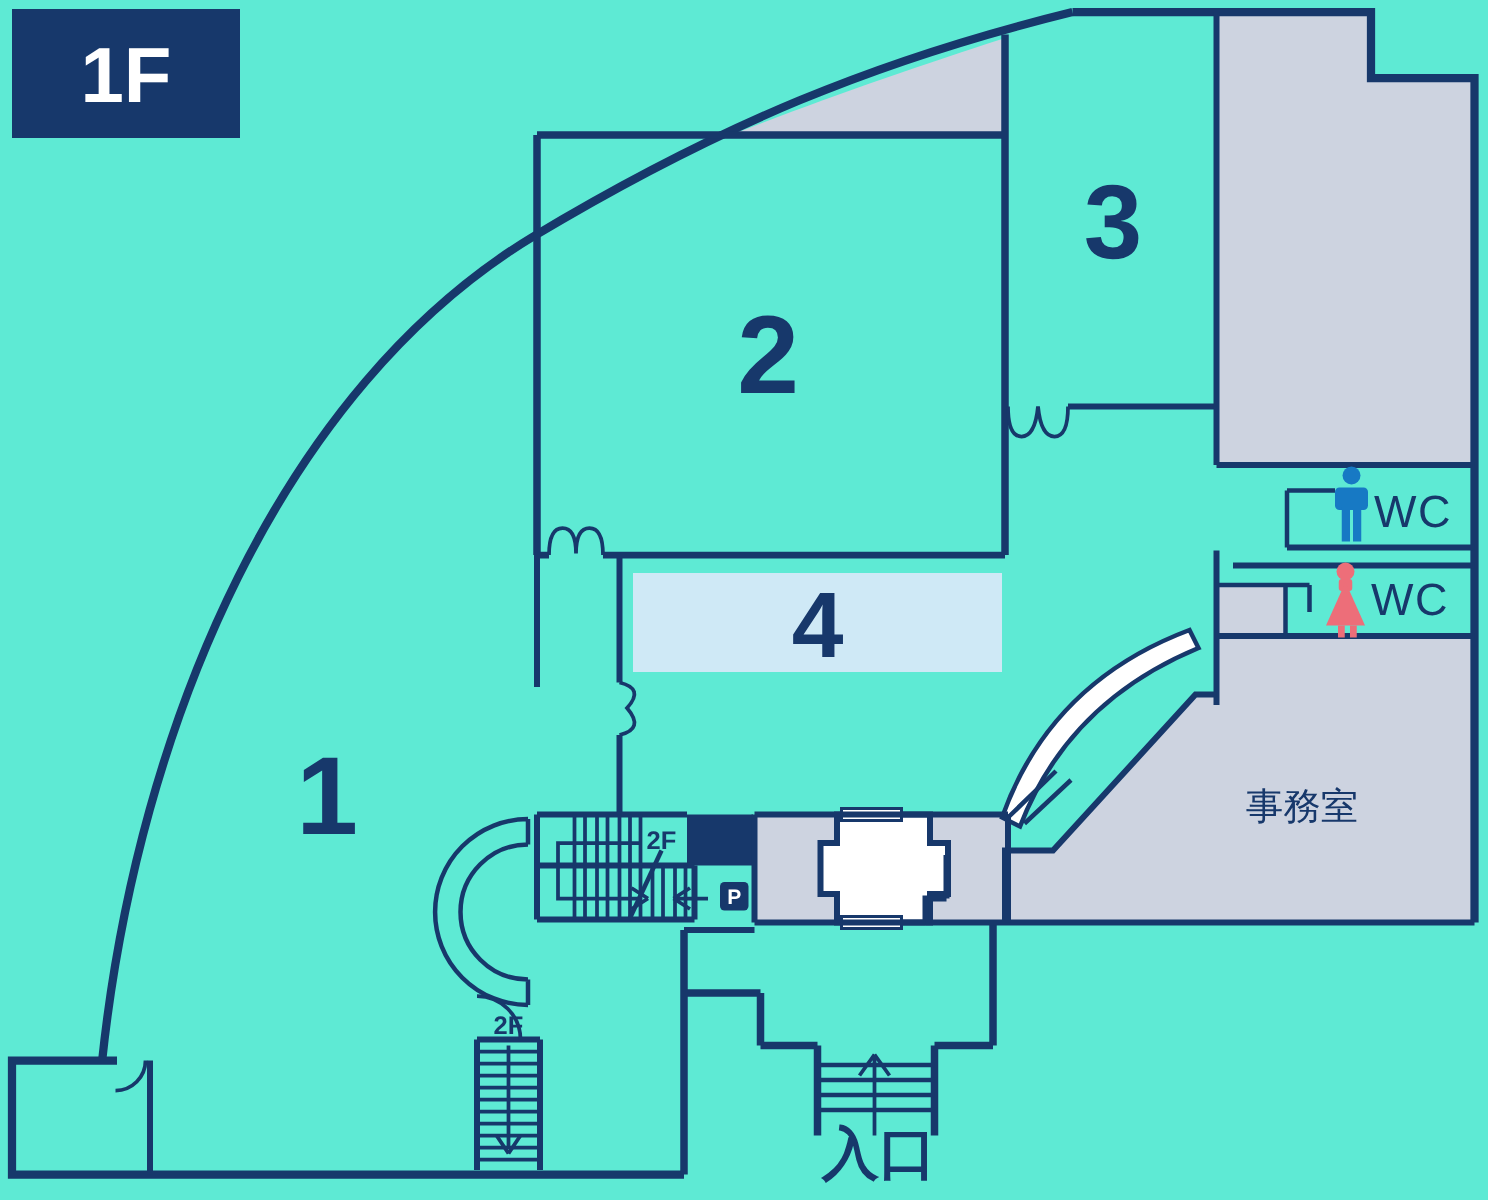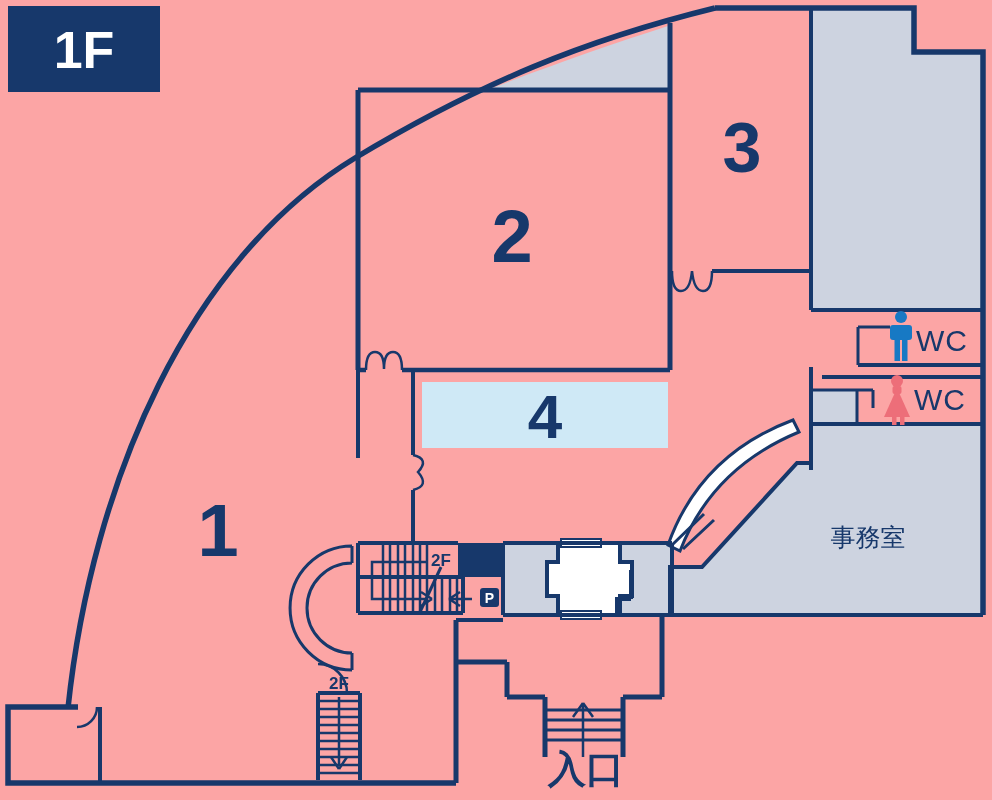--- a/index.html
+++ b/index.html
@@ -1,16 +1,16 @@
 <!DOCTYPE html>
 <html><head>
 <meta charset="utf-8">
 <style>
   html,body{margin:0;padding:0;background:#ffffff;}
-  .plan-wrap{width:992px;height:800px;position:relative;background:#fca5a5;overflow:hidden;}
+  .plan-wrap{width:992px;height:800px;position:relative;background:#5eead4;overflow:hidden;}
   svg{display:block;}
   text{font-family:"Liberation Sans","DejaVu Sans",sans-serif;fill:#17386b;}
   .room-num{font-weight:700;}
   .wc-label{font-size:30px;font-weight:400;letter-spacing:1px;}
   .badge-text{fill:#ffffff;font-weight:700;}
   .jp{font-family:"DejaVu Sans","Liberation Sans",sans-serif;}
 </style>
 </head>
 <body>
 

